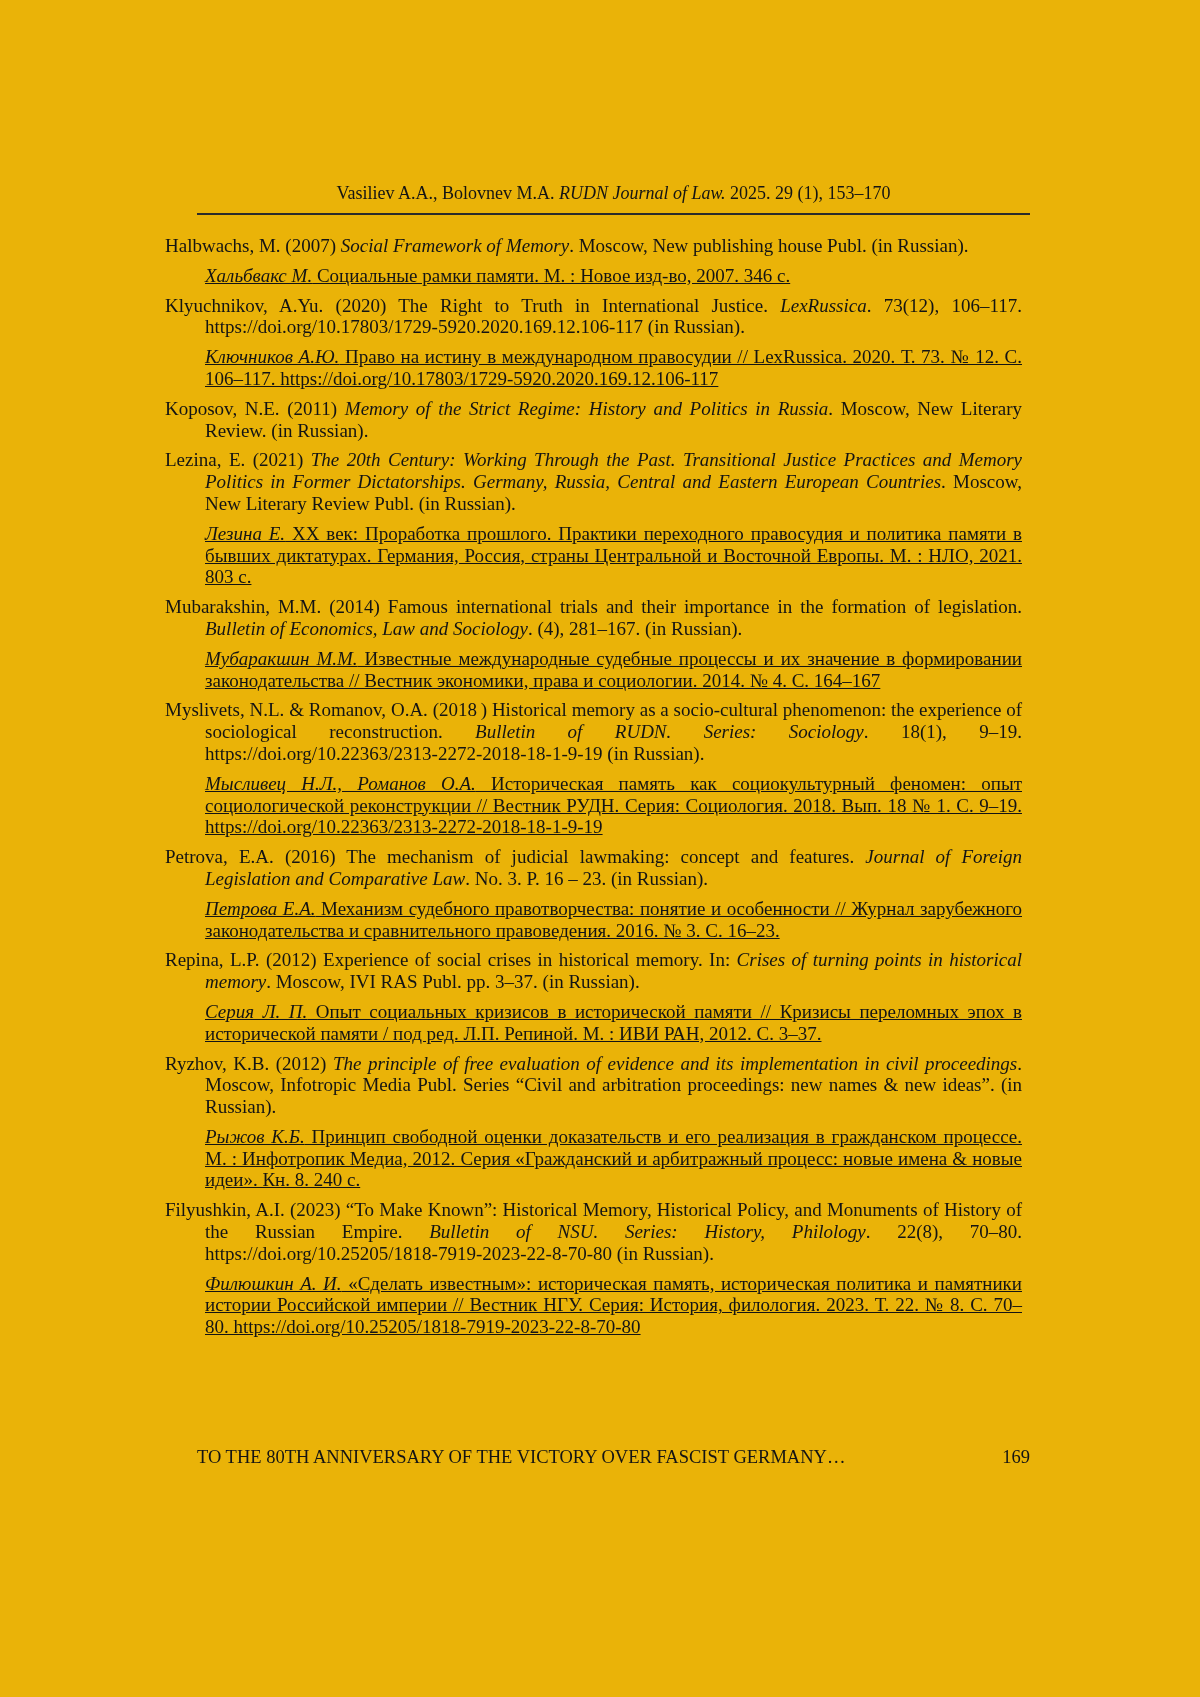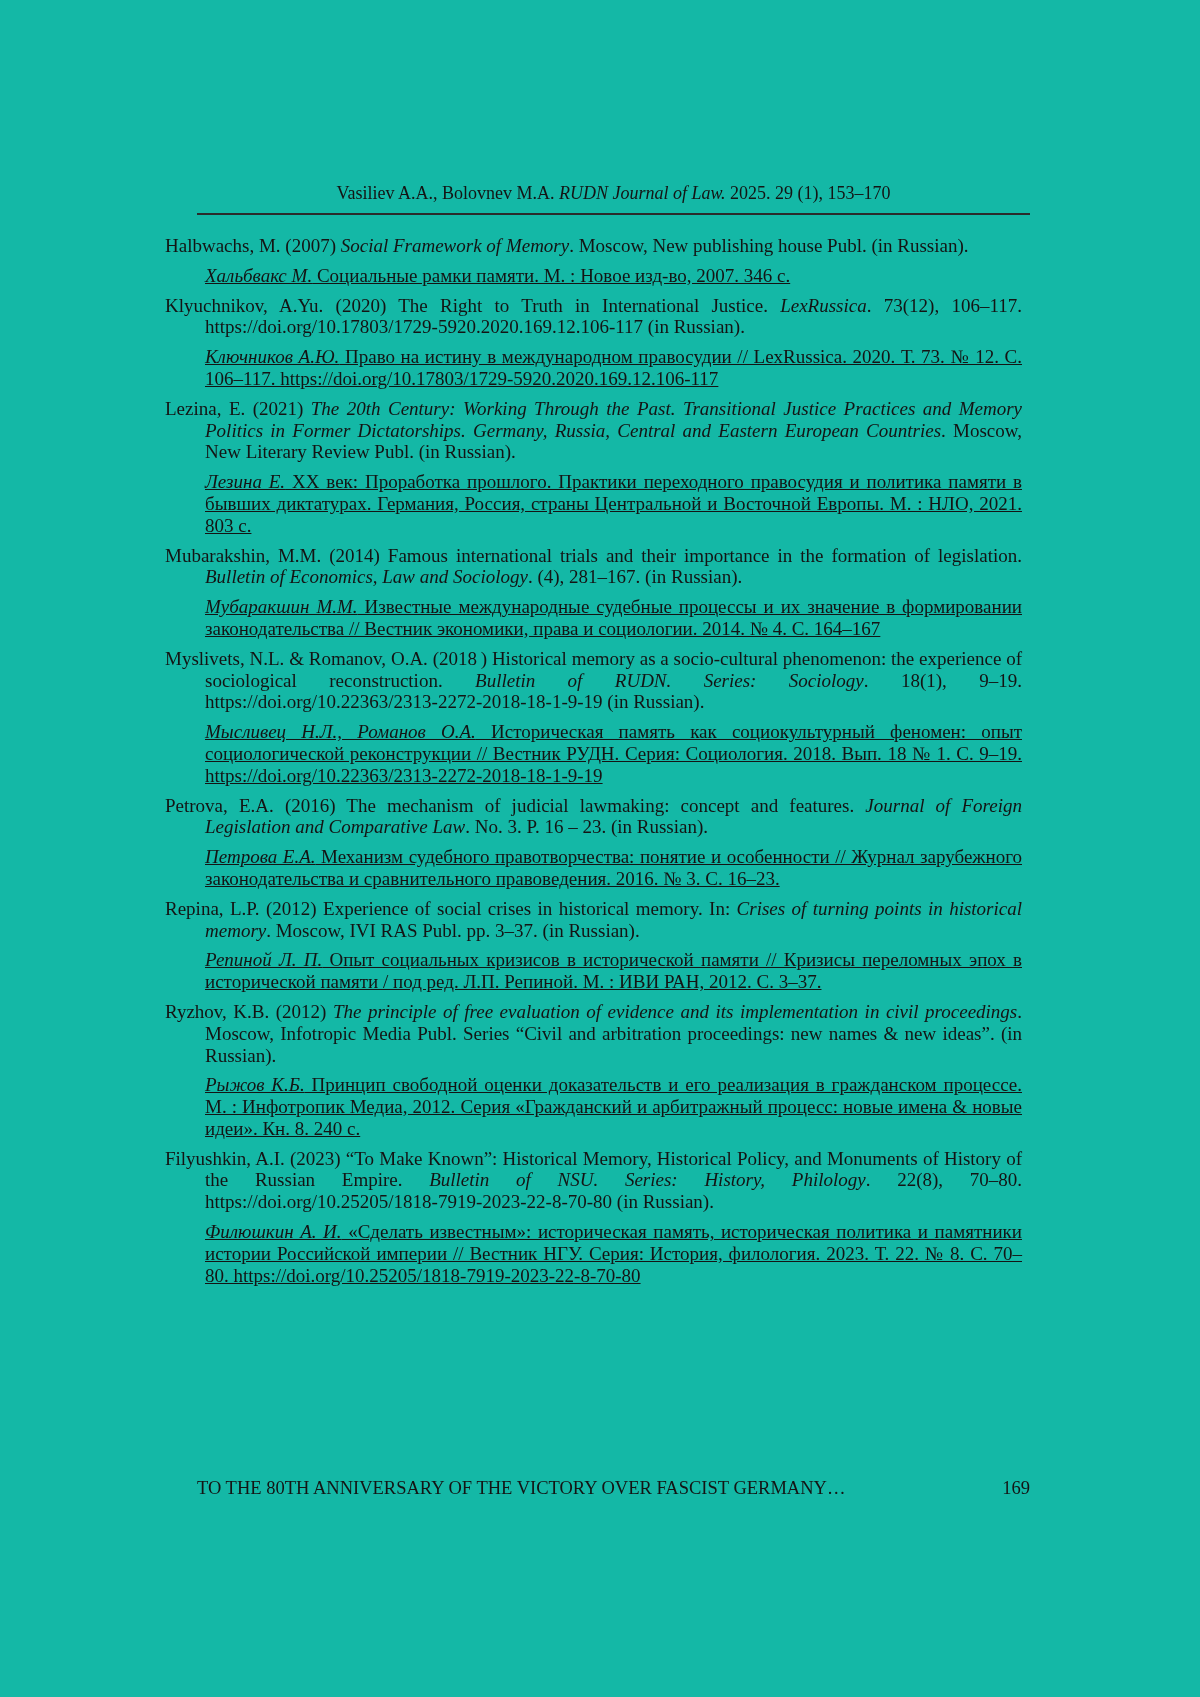--- a/index.html
+++ b/index.html
@@ -4,21 +4,21 @@
 <style>
   html, body {
     margin: 0;
     padding: 0;
     background: #ffffff;
   }
   .page {
     position: relative;
     width: 1200px;
     height: 1697px;
-    background: #14b8a6;
+    background: #eab308;
     font-family: "Liberation Serif", "DejaVu Serif", serif;
     color: #141414;
     overflow: hidden;
   }
   .running-header {
     position: absolute;
     left: 197px;
     top: 182px;
     width: 833px;
     text-align: center;
@@ -55,21 +55,21 @@
     padding-left: 40px;
     text-indent: 0;
     text-decoration: underline;
   }
   .run-italic {
     font-style: italic;
   }
   .running-footer {
     position: absolute;
     left: 197px;
-    top: 1477px;
+    top: 1446px;
     width: 833px;
     display: flex;
     justify-content: space-between;
     align-items: center;
     font-size: 18.5px;
     line-height: 22px;
   }
 </style>
 </head>
 <body>
@@ -83,40 +83,41 @@
   <div class="references">
       <div>
         <p class="ref-en"><span>Halbwachs, M. (2007) </span><span class="run-italic">Social Framework of Memory</span><span>. Moscow, New publishing house Publ. (in Russian).</span></p>
         <p class="ref-ru"><span class="run-italic">Хальбвакс М.</span><span> Социальные рамки памяти. М. : Новое изд-во, 2007. 346 с.</span></p>
       </div>
       <div>
         <p class="ref-en"><span>Klyuchnikov, A.Yu. (2020) The Right to Truth in International Justice. </span><span class="run-italic">LexRussica</span><span>. 73(12), 106–117. https://doi.org/10.17803/1729-5920.2020.169.12.106-117 (in Russian).</span></p>
         <p class="ref-ru"><span class="run-italic">Ключников А.Ю.</span><span> Право на истину в международном правосудии // LexRussica. 2020. Т. 73. № 12. С. 106–117. https://doi.org/10.17803/1729-5920.2020.169.12.106-117</span></p>
       </div>
       <div>
+        <p class="ref-en"><span>Koposov, N.E. (2011) </span><span class="run-italic">Memory of the Strict Regime: History and Politics in Russia</span><span>. Moscow, New Literary Review. (in Russian).</span></p>
       </div>
       <div>
         <p class="ref-en"><span>Lezina, E. (2021) </span><span class="run-italic">The 20th Century: Working Through the Past. Transitional Justice Practices and Memory Politics in Former Dictatorships. Germany, Russia, Central and Eastern European Countries</span><span>. Moscow, New Literary Review Publ. (in Russian).</span></p>
         <p class="ref-ru"><span class="run-italic">Лезина Е.</span><span> XX век: Проработка прошлого. Практики переходного правосудия и политика памяти в бывших диктатурах. Германия, Россия, страны Центральной и Восточной Европы. М. : НЛО, 2021. 803 с.</span></p>
       </div>
       <div>
         <p class="ref-en"><span>Mubarakshin, M.M. (2014) Famous international trials and their importance in the formation of legislation. </span><span class="run-italic">Bulletin of Economics, Law and Sociology</span><span>. (4), 281–167. (in Russian).</span></p>
         <p class="ref-ru"><span class="run-italic">Мубаракшин М.М.</span><span> Известные международные судебные процессы и их значение в формировании законодательства // Вестник экономики, права и социологии. 2014. № 4. С. 164–167</span></p>
       </div>
       <div>
         <p class="ref-en"><span>Myslivets, N.L. &amp; Romanov, O.A. (2018 ) Historical memory as a socio-cultural phenomenon: the experience of sociological reconstruction. </span><span class="run-italic">Bulletin of RUDN. Series: Sociology</span><span>. 18(1), 9–19. https://doi.org/10.22363/2313-2272-2018-18-1-9-19 (in Russian).</span></p>
         <p class="ref-ru"><span class="run-italic">Мысливец Н.Л., Романов О.А.</span><span> Историческая память как социокультурный феномен: опыт социологической реконструкции // Вестник РУДН. Серия: Социология. 2018. Вып. 18 № 1. С. 9–19. https://doi.org/10.22363/2313-2272-2018-18-1-9-19</span></p>
       </div>
       <div>
         <p class="ref-en"><span>Petrova, E.A. (2016) The mechanism of judicial lawmaking: concept and features. </span><span class="run-italic">Journal of Foreign Legislation and Comparative Law</span><span>. No. 3. P. 16 – 23. (in Russian).</span></p>
         <p class="ref-ru"><span class="run-italic">Петрова Е.А.</span><span> Механизм судебного правотворчества: понятие и особенности // Журнал зарубежного законодательства и сравнительного правоведения. 2016. № 3. С. 16–23.</span></p>
       </div>
       <div>
         <p class="ref-en"><span>Repina, L.P. (2012) Experience of social crises in historical memory. In: </span><span class="run-italic">Crises of turning points in historical memory</span><span>. Moscow, IVI RAS Publ. pp. 3–37. (in Russian).</span></p>
-        <p class="ref-ru"><span class="run-italic">Репиной Л. П.</span><span> Опыт социальных кризисов в исторической памяти // Кризисы переломных эпох в исторической памяти / под ред. Л.П. Репиной. М. : ИВИ РАН, 2012. С. 3–37.</span></p>
+        <p class="ref-ru"><span class="run-italic">Серия Л. П.</span><span> Опыт социальных кризисов в исторической памяти // Кризисы переломных эпох в исторической памяти / под ред. Л.П. Репиной. М. : ИВИ РАН, 2012. С. 3–37.</span></p>
       </div>
       <div>
         <p class="ref-en"><span>Ryzhov, K.B. (2012) </span><span class="run-italic">The principle of free evaluation of evidence and its implementation in civil proceedings</span><span>. Moscow, Infotropic Media Publ. Series “Civil and arbitration proceedings: new names &amp; new ideas”. (in Russian).</span></p>
         <p class="ref-ru"><span class="run-italic">Рыжов К.Б.</span><span> Принцип свободной оценки доказательств и его реализация в гражданском процессе. М. : Инфотропик Медиа, 2012. Серия «Гражданский и арбитражный процесс: новые имена &amp; новые идеи». Кн. 8. 240 с.</span></p>
       </div>
       <div>
         <p class="ref-en"><span>Filyushkin, A.I. (2023) “To Make Known”: Historical Memory, Historical Policy, and Monuments of History of the Russian Empire. </span><span class="run-italic">Bulletin of NSU. Series: History, Philology</span><span>. 22(8), 70–80. https://doi.org/10.25205/1818-7919-2023-22-8-70-80 (in Russian).</span></p>
         <p class="ref-ru"><span class="run-italic">Филюшкин А. И.</span><span> «Сделать известным»: историческая память, историческая политика и памятники истории Российской империи // Вестник НГУ. Серия: История, филология. 2023. Т. 22. № 8. С. 70–80. https://doi.org/10.25205/1818-7919-2023-22-8-70-80</span></p>
       </div>
     </div>

